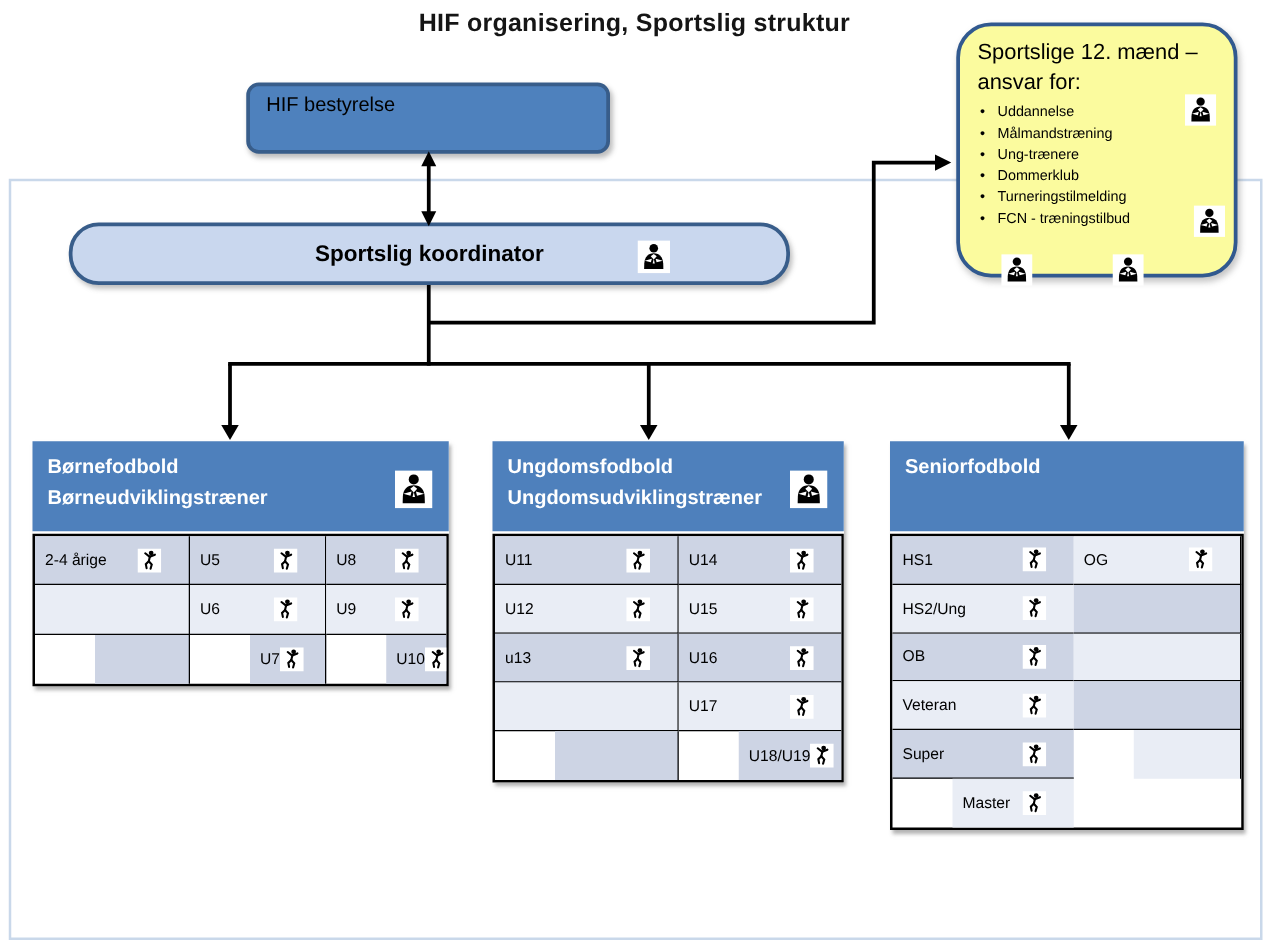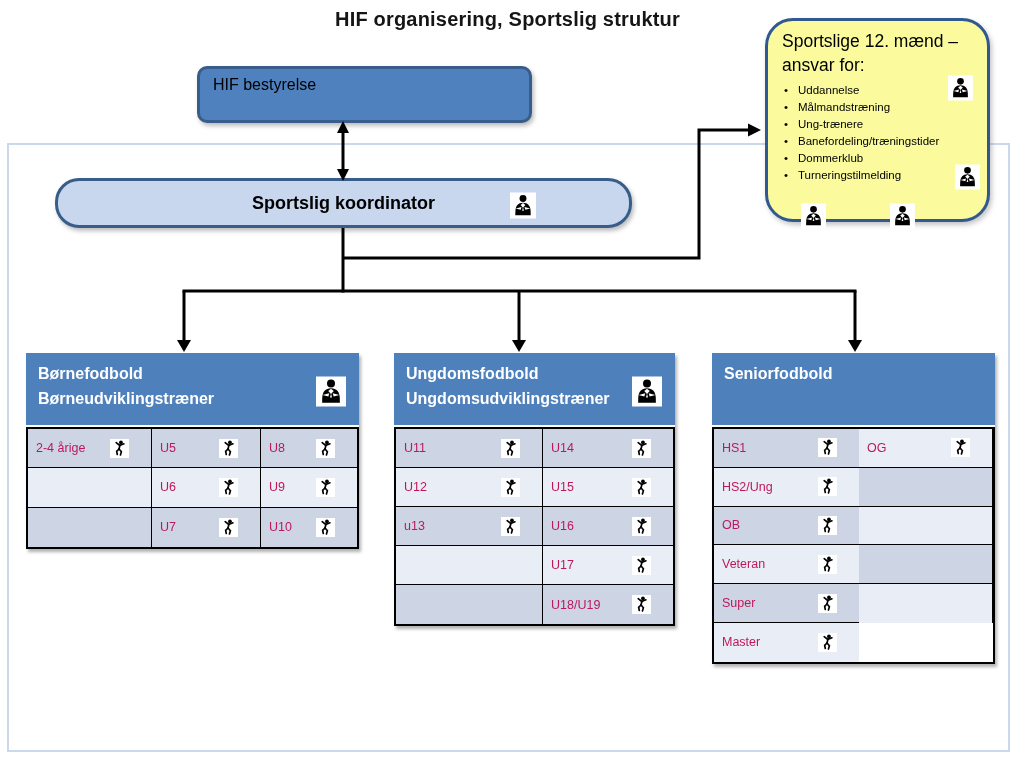--- a/index.html
+++ b/index.html
@@ -23,21 +23,21 @@
     position:absolute;left:0;top:8px;width:100%;text-align:center;
     font-size:20px;font-weight:600;color:#151515;letter-spacing:.2px;
   }
   .container-rect{
     position:absolute;left:7px;top:143px;width:999px;height:605px;
     border:2px solid var(--container-border);background:transparent;z-index:1;
   }
   
   .box{position:absolute;box-sizing:border-box;z-index:2;}
   .box-bestyrelse{
-    left:197px;top:66px;width:335px;height:57px;
+    left:197px;top:66px;width:291px;height:57px;
     background:var(--box-blue);border:3px solid var(--box-border);border-radius:10px;
     font-size:16px;color:#000;padding:7px 0 0 13px;
     box-shadow:2px 3px 4px rgba(110,110,110,.45);
   }
   .box-koordinator{
     left:55px;top:178px;width:577px;height:50px;
     background:var(--koordinator-fill);border:3px solid var(--box-border);border-radius:24px;
     display:flex;align-items:center;justify-content:center;
     font-size:18px;font-weight:bold;color:#000;
     box-shadow:2px 3px 4px rgba(110,110,110,.45);
@@ -72,25 +72,25 @@
     color:#fff;font-weight:bold;font-size:16px;line-height:1.55;
     padding:9px 0 0 12px;position:relative;
   }
   .header-coach{position:absolute;right:13px;top:23px;width:30px;height:31px;}
   .tbody{
     display:grid;margin-top:2px;background:#fff;
     border:2px solid #000;box-sizing:border-box;
   }
   .cell{
     display:flex;align-items:center;justify-content:space-between;
-    box-sizing:border-box;padding:0 22px 0 8px;font-size:12.5px;color:#be185d;
+    box-sizing:border-box;padding:0 22px 0 8px;font-size:12.5px;color:#000000;
     border-right:1px solid #000;border-bottom:1px solid #000;overflow:hidden;
   }
   .cell.last-col{border-right:none;}
-  .cell.last-row{border-bottom:none;}
+  .cell.last-row{border-bottom:none;margin-left:48px;}
   .cell.row-dark{background:var(--row-dark);}
   .cell.row-light{background:var(--row-light);}
   .t0{left:26px;top:353px;width:333px;}
   .t1{left:394px;top:353px;width:281px;}
   .t2{left:712px;top:353px;width:283px;}
   .t0 .tbody{grid-template-columns:124px 109px auto;grid-auto-rows:39.3px;}
   .t1 .tbody{grid-template-columns:147px auto;grid-auto-rows:39px;text-align:center;}
   .t2 .tbody{grid-template-columns:145px auto;grid-auto-rows:38.8px;}
   .icon{display:inline-flex;flex:none;}
   .icon svg{display:block;width:100%;height:100%;}
@@ -148,23 +148,23 @@
 
   <div class="note">
     <div class="note-title">
       <div>Sportslige 12. mænd –</div>
       <div>ansvar for:</div>
     </div>
     <ul class="note-list">
       <li>Uddannelse</li>
       <li>Målmandstræning</li>
       <li>Ung-trænere</li>
-      <li>Banefordeling/træningstider</li>
       <li>Dommerklub</li>
       <li>Turneringstilmelding</li>
+      <li>FCN - træningstilbud</li>
     </ul>
     <span class="icon icon-coach note-icon i1">
         <svg viewBox="0 0 24 24" xmlns="http://www.w3.org/2000/svg">
           <rect width="24" height="24" fill="#fff"></rect>
           <circle cx="12" cy="5.6" r="3.2" fill="#000"></circle>
           <path d="M12 9.4 C7.5 9.4 5.2 12.3 5 16.8 L4.9 20.9 L19.1 20.9 L19 16.8 C18.8 12.3 16.5 9.4 12 9.4 Z" fill="#000"></path>
           <path d="M12 9.8 L9.8 11.6 L12 14 L14.2 11.6 Z" fill="#fff"></path>
           <path d="M12 13.6 L11.2 16.8 L12.8 16.8 Z" fill="#fff"></path>
           <path d="M5.3 14.8 L10.6 13.4 L9.9 16 Z" fill="#fff"></path>
           <path d="M18.7 14.8 L13.4 13.4 L14.1 16 Z" fill="#fff"></path>

